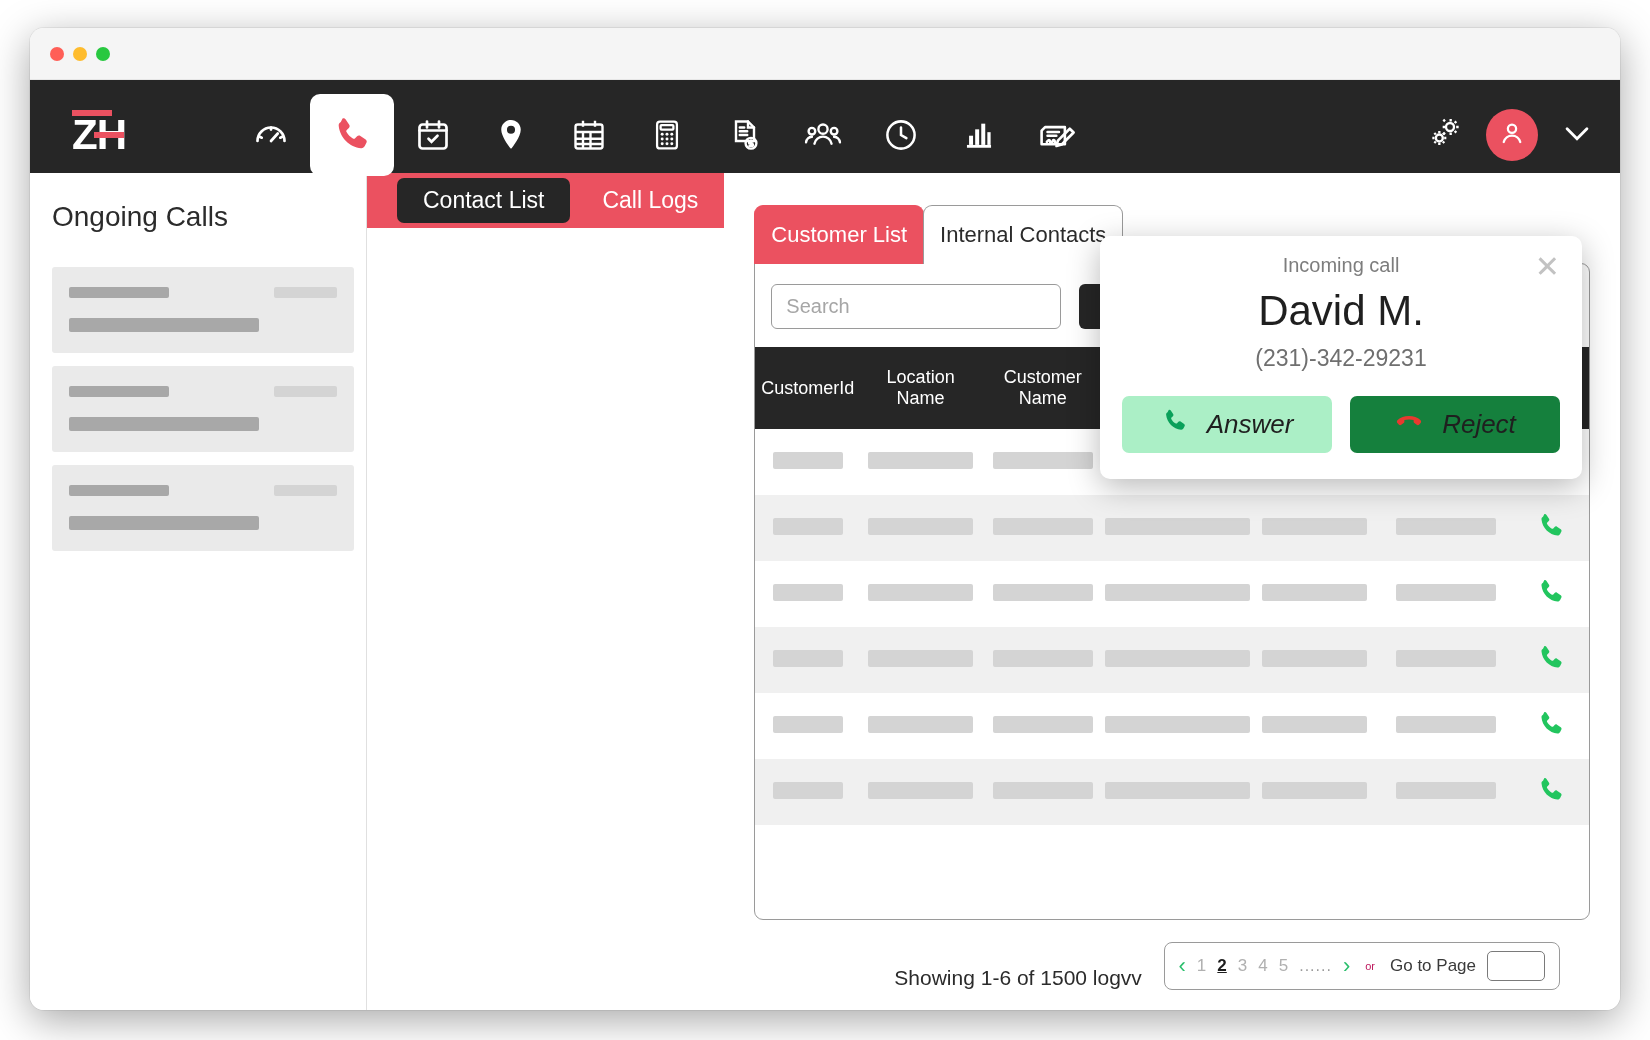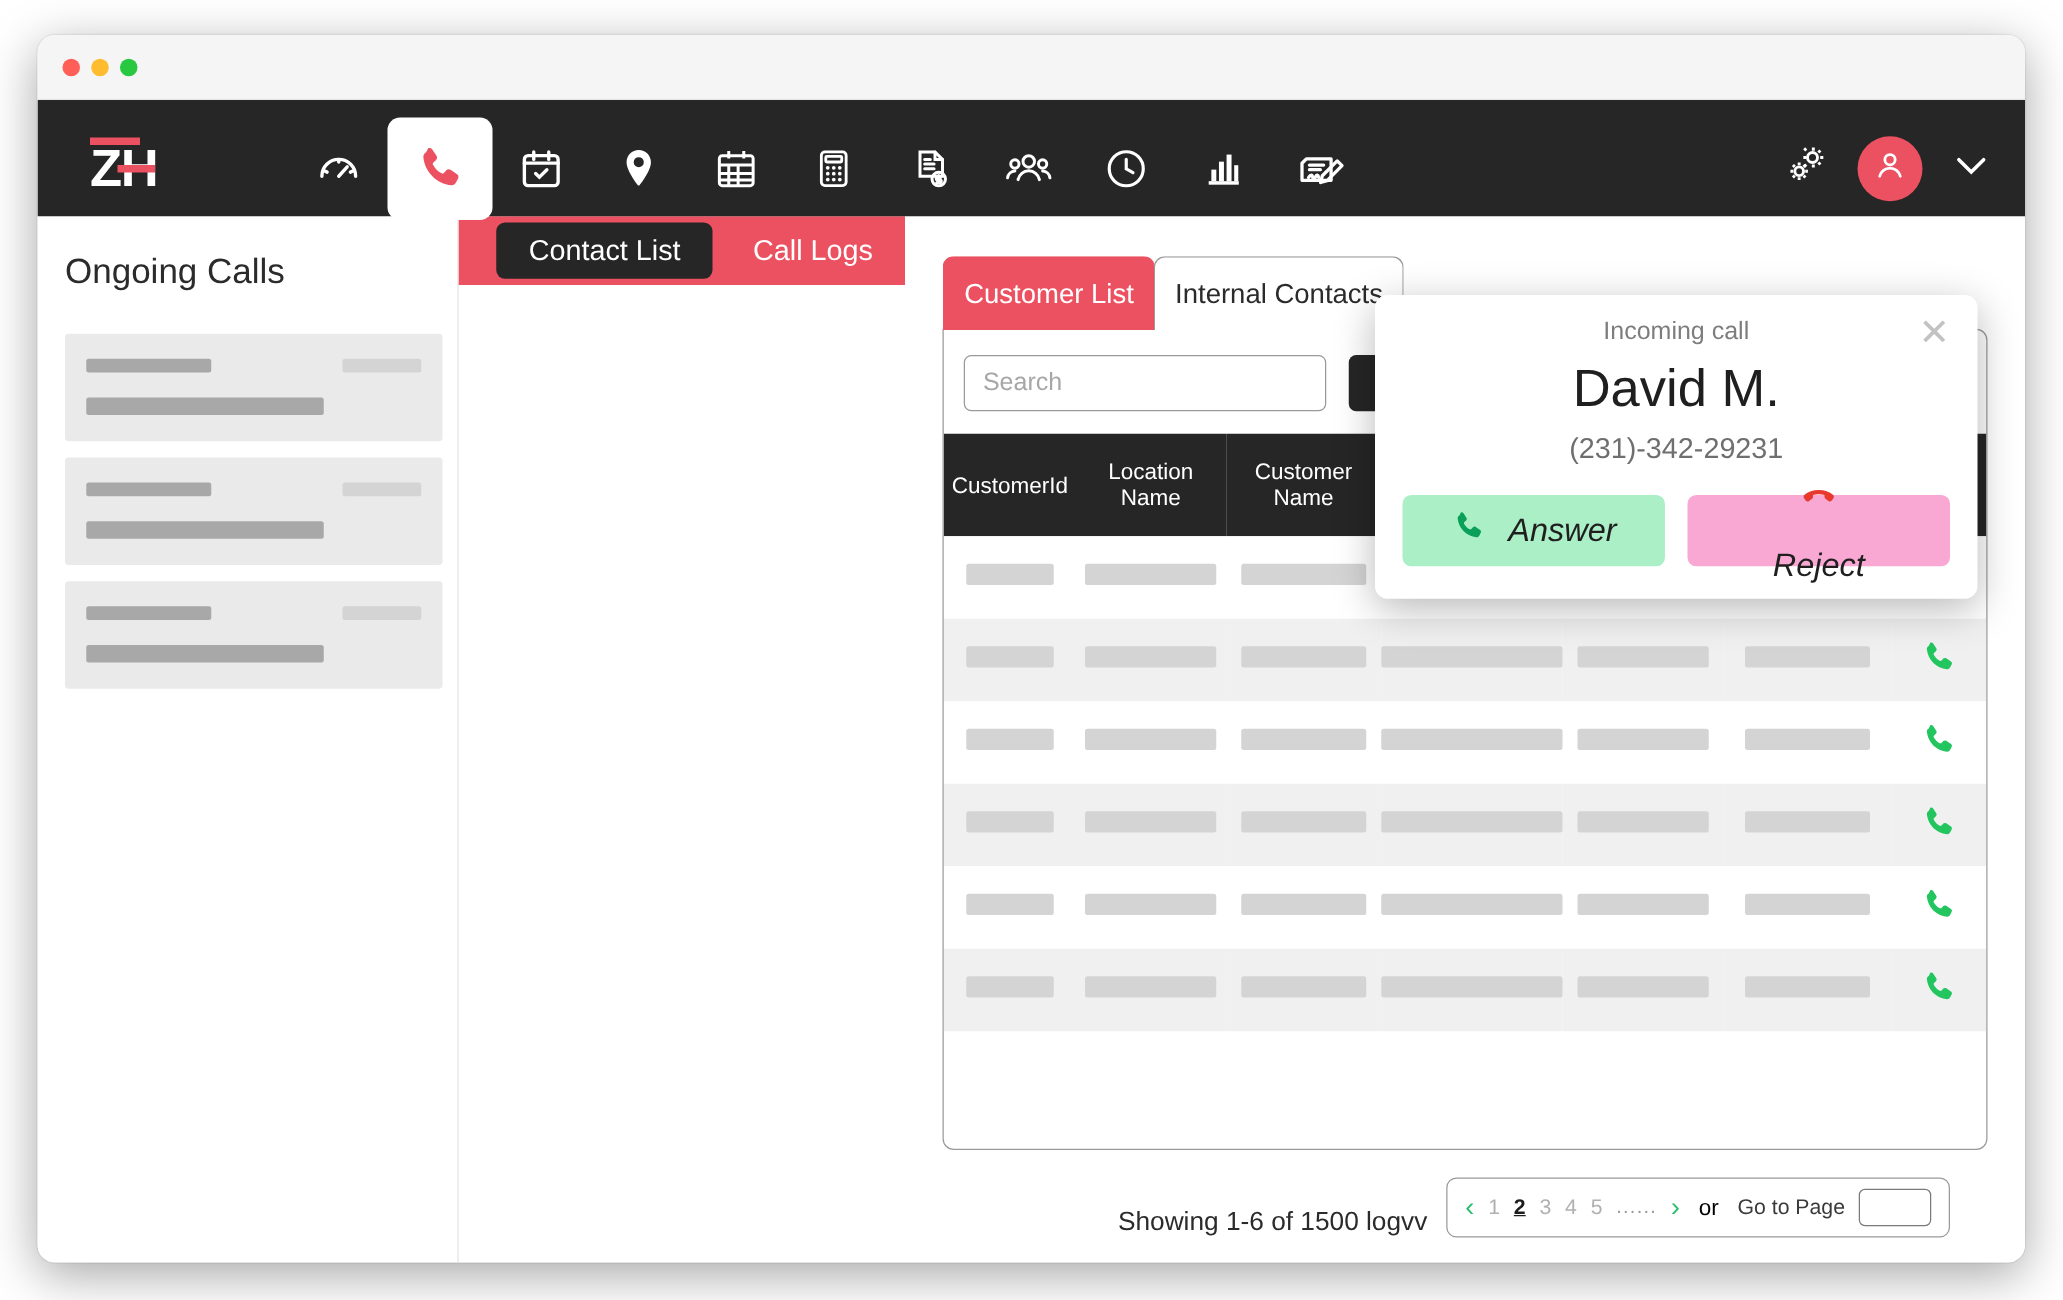--- a/index.html
+++ b/index.html
@@ -215,21 +215,21 @@
     border: 1px solid #9a9a9a;
     border-radius: 8px;
     padding: 8px 14px;
     font-size: 16px;
     color: #6e6e6e;
   }
   .pager .chevg { color: #2bbf6d; font-size: 22px; cursor: pointer; line-height: 1; }
   .pnum { cursor: pointer; color: #b0b0b0; font-size: 17px; }
   .pnum.active { color: #1d1d1d; font-weight: bold; text-decoration: underline; }
   .dots3 { color: #9a9a9a; letter-spacing: 1px; }
-  .orlbl { font-size: 18px; color: #000000; margin: 0 4px; }
+  .orlbl { font-size: 11px; color: #be185d; margin: 0 4px; }
   .gotolbl { font-size: 17px; color: #3a3a3a; }
   .pageinput {
     width: 58px; height: 30px;
     border: 1px solid #7a7a7a;
     border-radius: 5px;
     font-size: 15px;
     padding-left: 6px;
     font-family: "Liberation Sans", sans-serif;
     outline: none;
   }
@@ -259,21 +259,21 @@
     flex: 1; height: 57px;
     border: none; border-radius: 7px;
     display: flex; align-items: center; justify-content: center;
     gap: 18px;
     font-size: 26px;
     font-family: "Liberation Sans", sans-serif;
     cursor: pointer;
     font-style: italic;
   }
   .cm-answer { background: #abefc6; color: #1f1f1f; }
-  .cm-reject { background: #f9a8d4; color: #1f1f1f; flex-direction: column; }
+  .cm-reject { background: #15803d; color: #1f1f1f; }
 </style>
 </head>
 <body>
 
 <div class="screen">
   <div class="window">
 
     <div class="titlebar">
       <div class="dots">
         <span class="dot red"></span>

